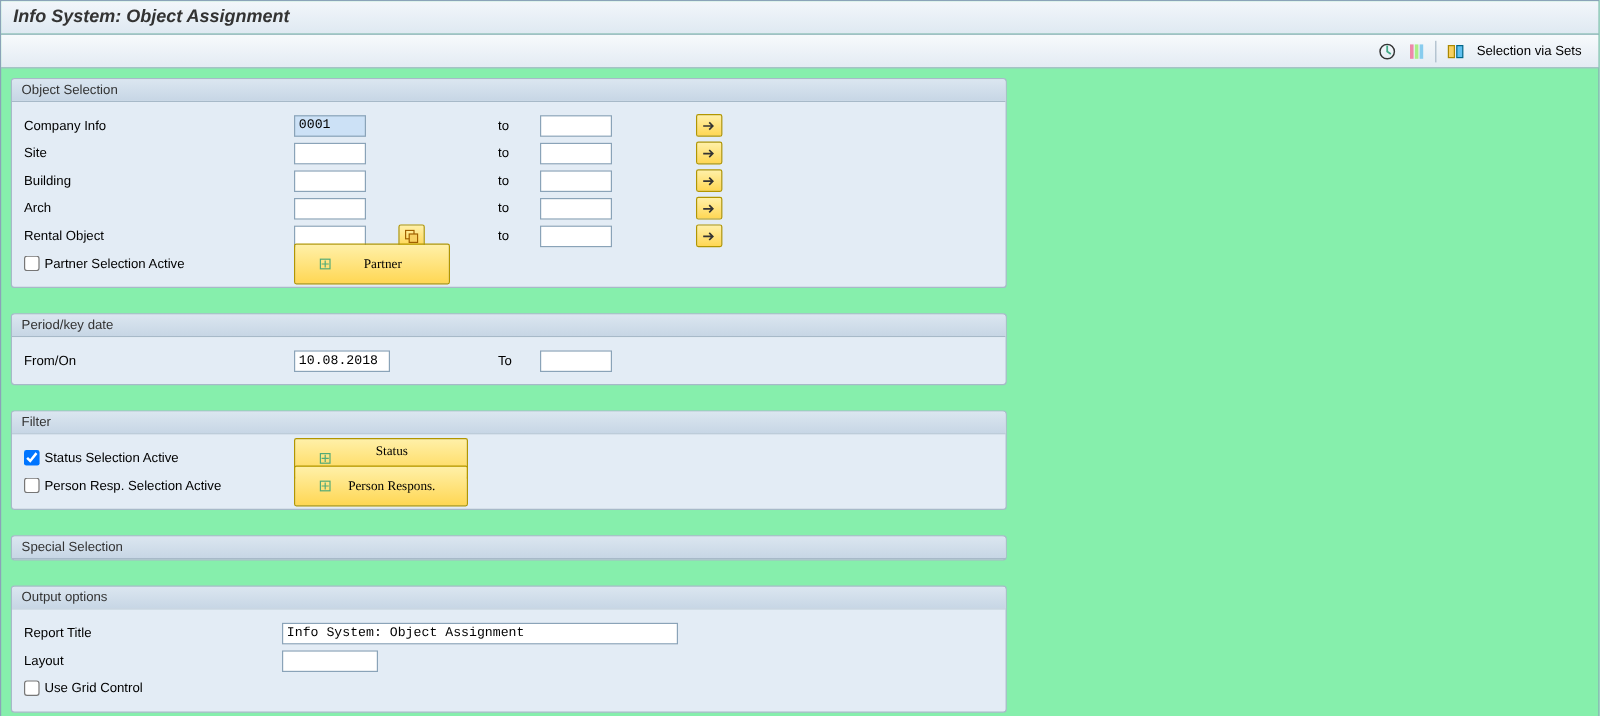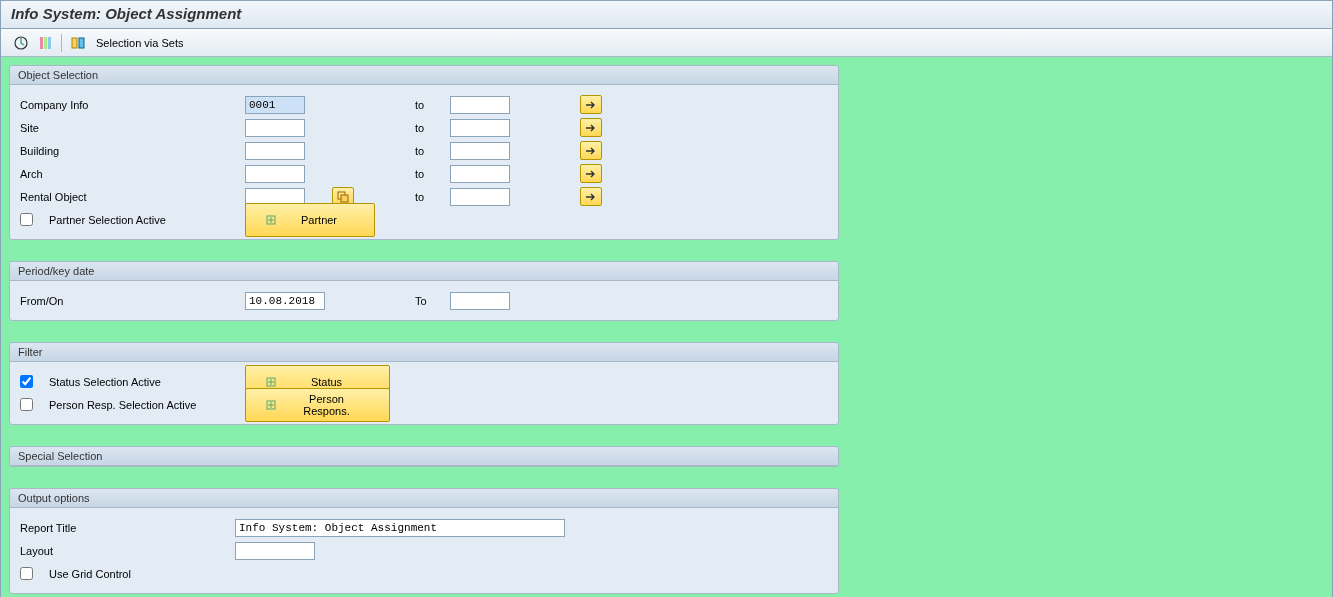--- a/index.html
+++ b/index.html
@@ -25,20 +25,21 @@
     color: #333;
   }
   .toolbar {
     display: flex;
     align-items: center;
     background: linear-gradient(#f7fafc, #e3ebf3);
     border-bottom: 1px solid #a7b9c8;
     padding: 3px 10px;
     height: 28px;
     gap: 4px;
+    justify-content: flex-end;
   }
   .toolbar .sep {
     width: 1px;
     height: 18px;
     background: #a7b9c8;
     margin: 0 2px;
   }
   .toolbar-icon {
     display: inline-flex;
     align-items: center;
@@ -144,20 +145,21 @@
   .gold-btn {
     height: 20px;
     background: linear-gradient(#fff0a8, #ffd754);
     border: 1px solid #b29600;
     border-radius: 2px;
     display: flex;
     align-items: center;
     font-size: 11px;
     cursor: pointer;
     padding: 16px;
+    font-family: Liberation Serif, serif;
   }
   .gold-btn .btn-icon {
     width: 18px;
     display: flex;
     align-items: center;
     justify-content: center;
     border-right: 1px solid #d4b63a;
     height: 100%;
   }
   .gold-btn .btn-text {
@@ -174,21 +176,21 @@
     display: flex;
     align-items: center;
     justify-content: center;
     cursor: pointer;
     margin-left: 2px;
   }
   input[type=checkbox] {
     margin: 0 4px 0 0;
     vertical-align: middle;
   }
-  .chk-label { display: flex; align-items: center; gap: 12px; }
+  .chk-label { display: flex; align-items: center; }
   svg { display: block; }
 </style>
 </head>
 <body>
 
 <div class="outer-border">
   <div class="title-bar">Info System: Object Assignment</div>
 
   <div class="toolbar">
     <span class="toolbar-icon">
@@ -361,21 +363,21 @@
 
     <div class="groupbox">
       <div class="groupbox-title">Filter</div>
       <div class="groupbox-body">
         <div class="row">
           <div class="label-col chk-label">
             <input type="checkbox" checked="" style="">
             <span>Status Selection Active</span>
           </div>
           <div style="width:160px;">
-            <div class="gold-btn" style="width:145px;">
+            <div class="gold-btn" style="width:145px;align-items:flex-end;">
               <span class="btn-icon">
                   <svg width="12" height="12">
                     <rect x="2" y="2" width="8" height="8" fill="none" stroke="#5a7" stroke-width="1"></rect>
                     <path d="M6 3 V9 M3 6 H9" stroke="#5a7" stroke-width="1"></path>
                   </svg>
                 </span>
               <span class="btn-text">Status</span>
             </div>
           </div>
         </div>

